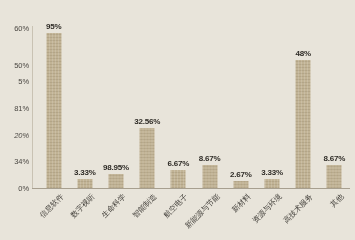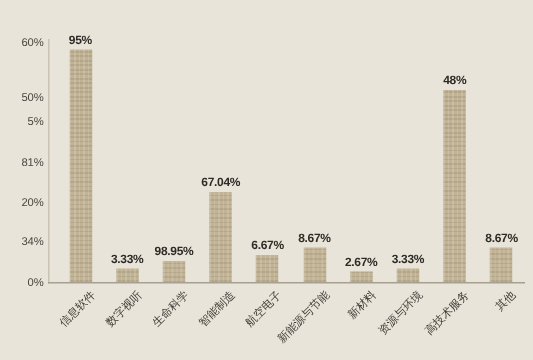--- a/index.html
+++ b/index.html
@@ -114,21 +114,21 @@
   }
 </style>
 </head>
 <body>
 
 <div id="chart-root">
 
   <div id="y-axis">
       <div class="y-tick-label" style="top: 188px;">0%</div>
       <div class="y-tick-label" style="top: 161.333px;">34%</div>
-      <div class="y-tick-label" style="top: 134.667px;">20%</div>
+      <div class="y-tick-label" style="top: 134.667px; font-style: italic;">20%</div>
       <div class="y-tick-label" style="top: 108px;">81%</div>
       <div class="y-tick-label" style="top: 81.3333px;">5%</div>
       <div class="y-tick-label" style="top: 54.6667px; margin-top: 10px;">50%</div>
       <div class="y-tick-label" style="top: 28px;">60%</div>
     </div>
 
   <div id="plot-area">
     <div id="y-axis-line"></div>
     <div id="baseline"></div>
   <div class="bar-slot" style="left: 6px; width: 31.2px; bottom: 52px; height: 162px;">
@@ -141,21 +141,21 @@
         <div class="bar-value" style="bottom: 10.88px;">3.33%</div>
       </div>
       <div class="cat-label" style="left: 57.8px; transform: translateX(-100%) rotate(-45deg); transform-origin: right top;">数字视听</div>
       <div class="bar-slot" style="left: 68.4px; width: 31.2px; bottom: 52px; height: 162px;">
         <div class="bar" style="height: 14.2133px; background-color: rgb(189, 174, 142);"></div>
         <div class="bar-value" style="bottom: 16.2133px;">98.95%</div>
       </div>
       <div class="cat-label" style="left: 89px; transform: translateX(-100%) rotate(-45deg); transform-origin: right top;">生命科学</div>
       <div class="bar-slot" style="left: 99.6px; width: 31.2px; bottom: 52px; height: 162px;">
         <div class="bar" style="height: 60.4533px; background-color: rgb(189, 174, 142);"></div>
-        <div class="bar-value" style="bottom: 62.4533px;">67.04%</div>
+        <div class="bar-value" style="bottom: 62.4533px;">32.56%</div>
       </div>
       <div class="cat-label" style="left: 120.2px; transform: translateX(-100%) rotate(-45deg); transform-origin: right top;">智能制造</div>
       <div class="bar-slot" style="left: 130.8px; width: 31.2px; bottom: 52px; height: 162px;">
         <div class="bar" style="height: 17.7867px; background-color: rgb(189, 174, 142);"></div>
         <div class="bar-value" style="bottom: 19.7867px;">6.67%</div>
       </div>
       <div class="cat-label" style="left: 151.4px; transform: translateX(-100%) rotate(-45deg); transform-origin: right top;">航空电子</div>
       <div class="bar-slot" style="left: 162px; width: 31.2px; bottom: 52px; height: 162px;">
         <div class="bar" style="height: 23.12px; background-color: rgb(189, 174, 142);"></div>
         <div class="bar-value" style="bottom: 25.12px;">8.67%</div>

